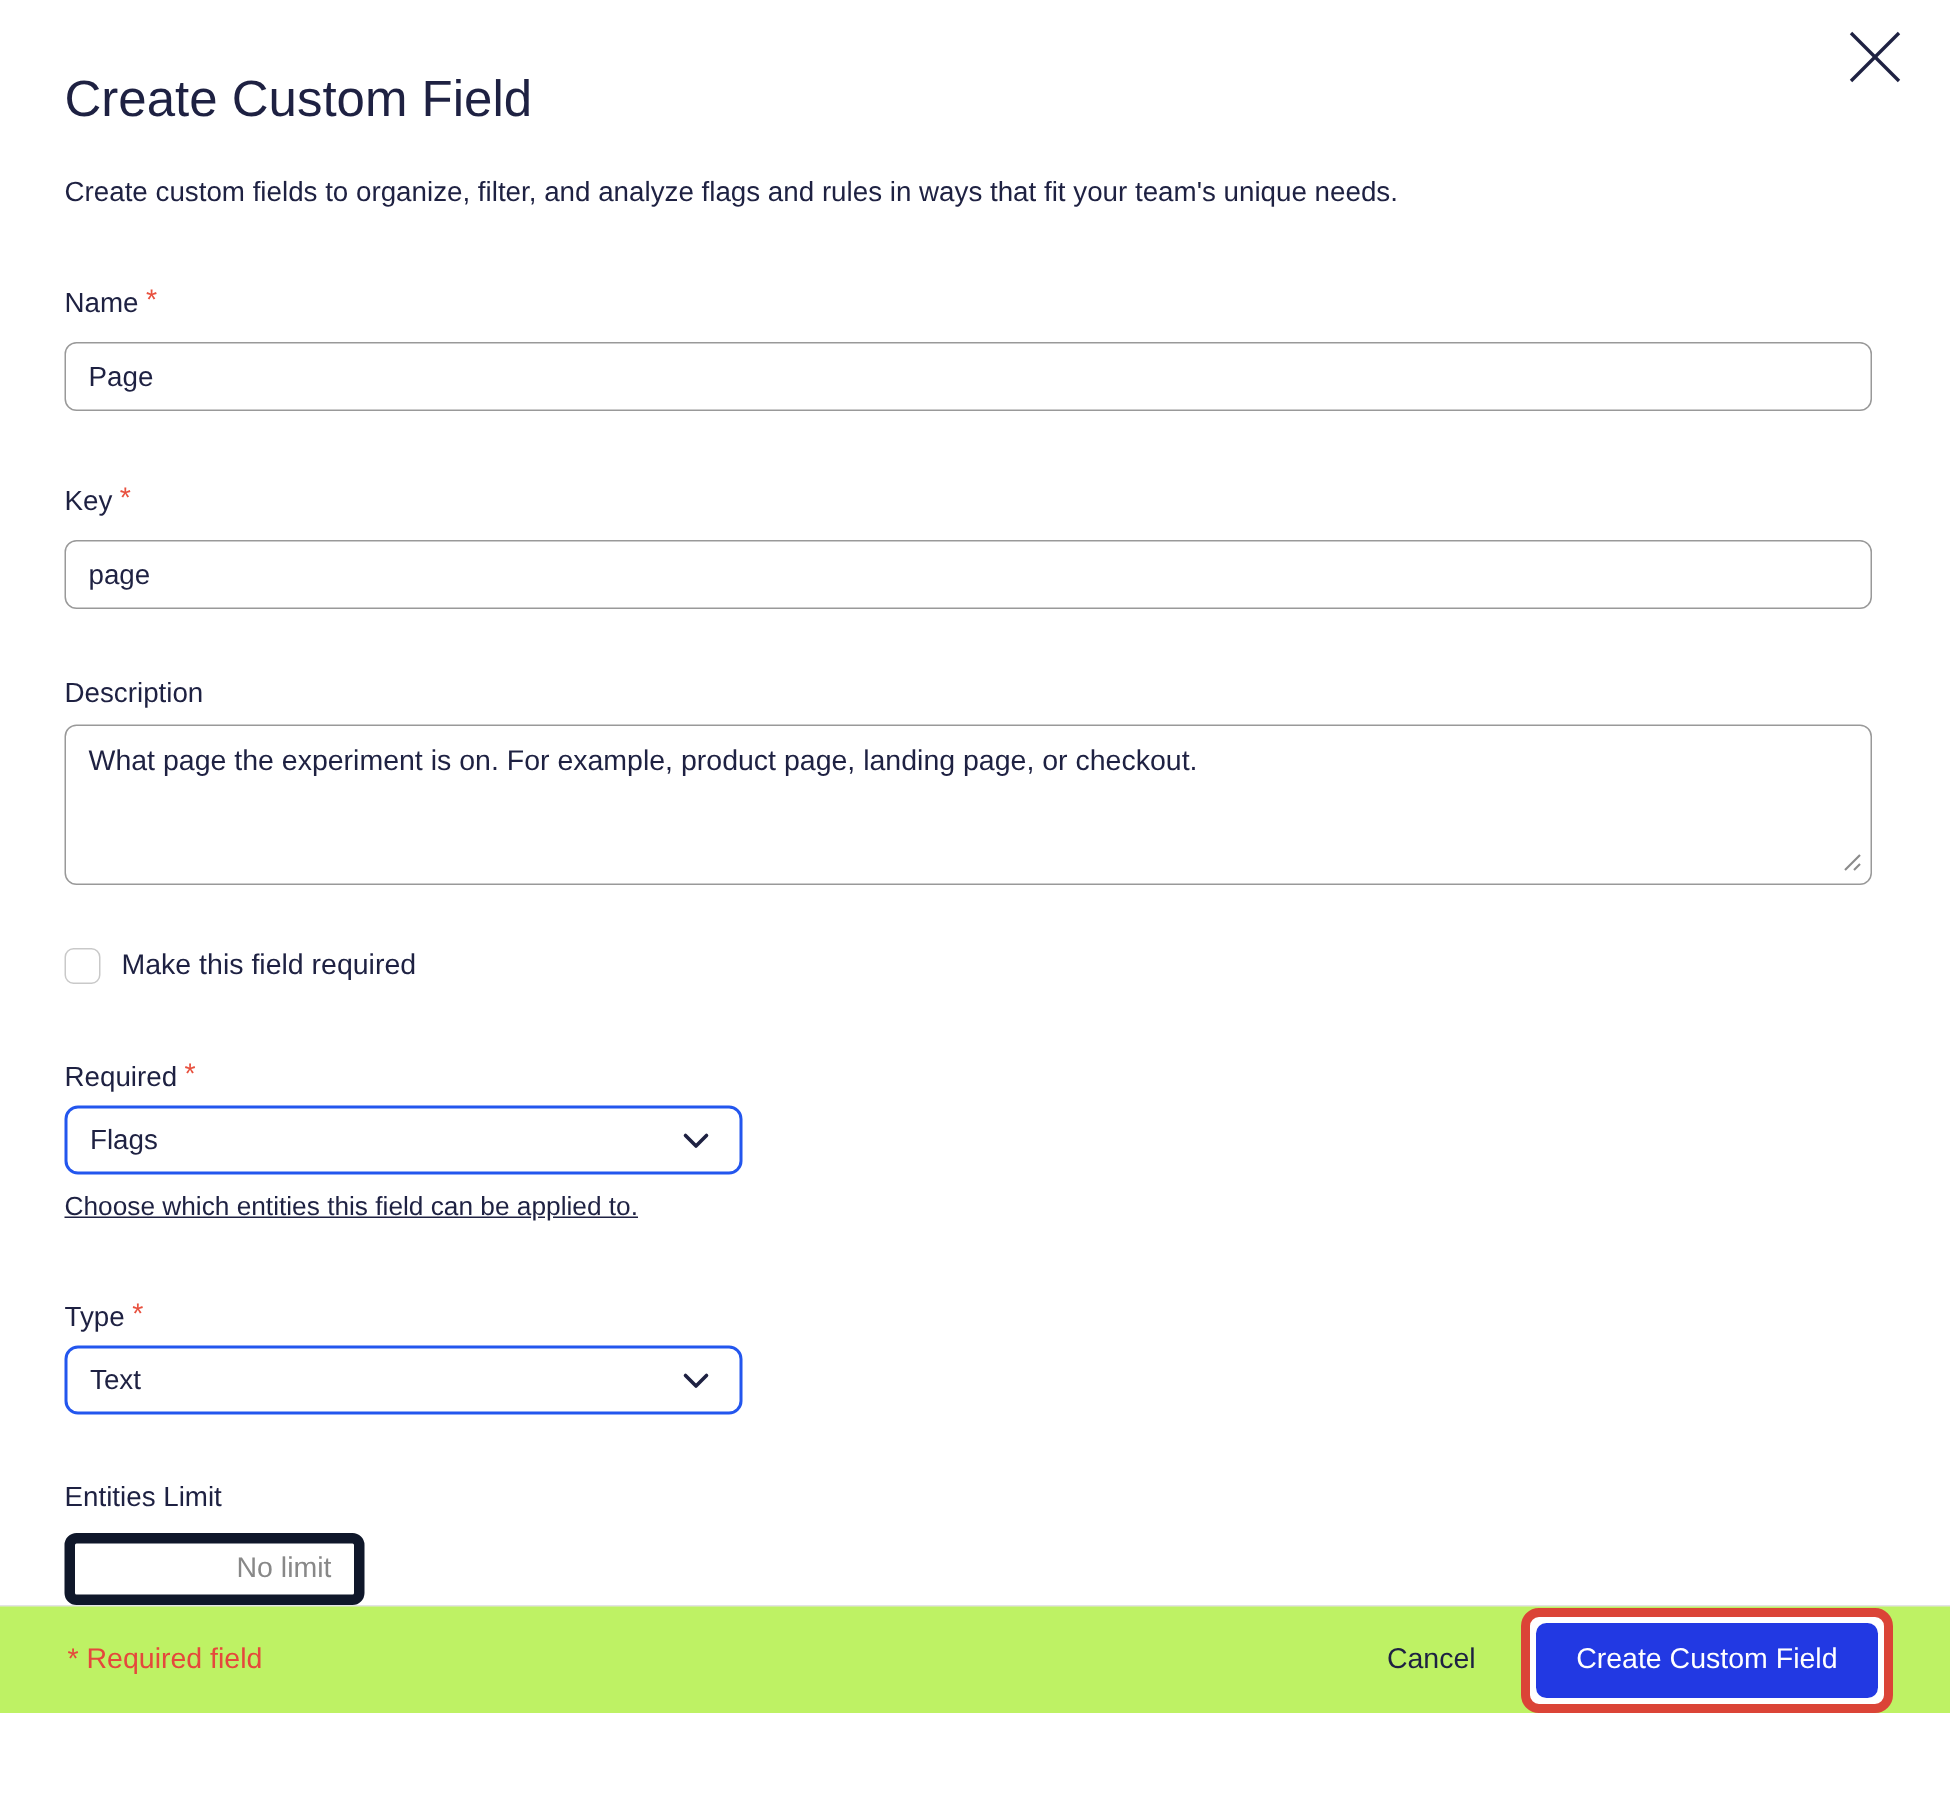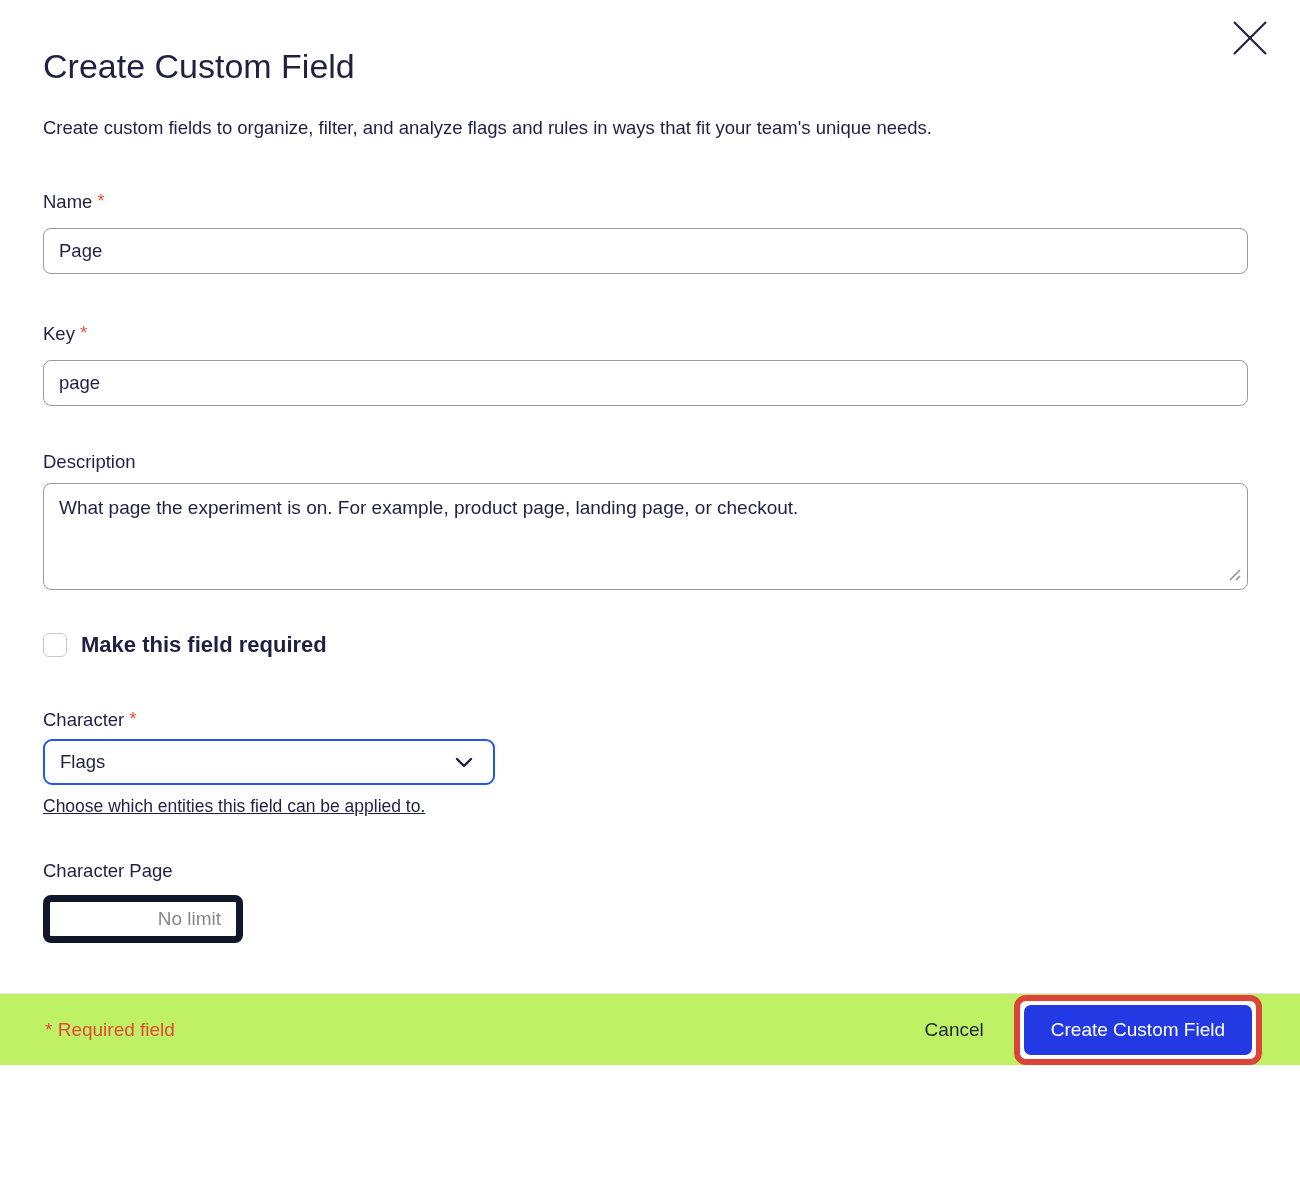--- a/index.html
+++ b/index.html
@@ -49,21 +49,21 @@
     font-size: 19px; line-height: 24px; color: #1e2142; outline: none;
   }
   .resize-handle { position: absolute; right: 7px; bottom: 9px; pointer-events: none; }
 
   .checkbox-row { margin-top: 42px; display: flex; align-items: center; }
   .checkbox {
     appearance: none; -webkit-appearance: none;
     width: 24px; height: 24px; border: 1px solid #c9c9c9; border-radius: 6px;
     background: #ffffff; cursor: pointer; flex: 0 0 auto;
   }
-  .checkbox-label { margin-left: 14px; font-size: 22px; font-weight: bold; }
+  .checkbox-label { margin-left: 14px; font-size: 19px; }
 
   .mt-entities { margin-top: 50px; }
   .mt-type     { margin-top: 52px; }
   .select {
     margin-top: 7px; width: 452px; height: 46px;
     border: 2px solid #2356ee; border-radius: 9px; background: #ffffff;
     display: flex; align-items: center; justify-content: space-between;
     padding: 0 15px; cursor: pointer;
   }
   .select-value { font-size: 18.5px; color: #1e2142; }
@@ -142,35 +142,46 @@
         </span>
       </div>
     </div>
 
     <div class="checkbox-row">
       <input type="checkbox" class="checkbox" style="">
       <span class="checkbox-label">Make this field required</span>
     </div>
 
     <div class="mt-entities">
-      <label class="field-label">Character</label><span class="req">*</span>
+      <label class="field-label">Required</label><span class="req">*</span>
       <div class="select">
         <span class="select-value">Flags</span>
         <span style="display:flex;">
           <svg width="28" height="28" viewBox="0 0 28 28">
             <polyline points="7,11 14,18 21,11" fill="none" stroke="#1e2142" stroke-width="2.4" stroke-linecap="round" stroke-linejoin="round"></polyline>
           </svg>
         </span>
       </div>
       <div class="helper-tight">Choose which entities this field can be applied to.</div>
     </div>
 
+    <div class="mt-type">
+      <label class="field-label">Type</label><span class="req">*</span>
+      <div class="select">
+        <span class="select-value">Text</span>
+        <span style="display:flex;">
+          <svg width="28" height="28" viewBox="0 0 28 28">
+            <polyline points="7,11 14,18 21,11" fill="none" stroke="#1e2142" stroke-width="2.4" stroke-linecap="round" stroke-linejoin="round"></polyline>
+          </svg>
+        </span>
+      </div>
+    </div>
 
     <div class="mt-charlimit">
-      <label class="field-label">Character Page</label>
+      <label class="field-label">Entities Limit</label>
       <input class="char-input" type="text" placeholder="No limit" style="">
     </div>
 
   </div>
 
   <div class="footer">
     <span class="required-note">* Required field</span>
     <span class="footer-spacer"></span>
     <button class="cancel-btn">Cancel</button>
     <div class="annotation">

